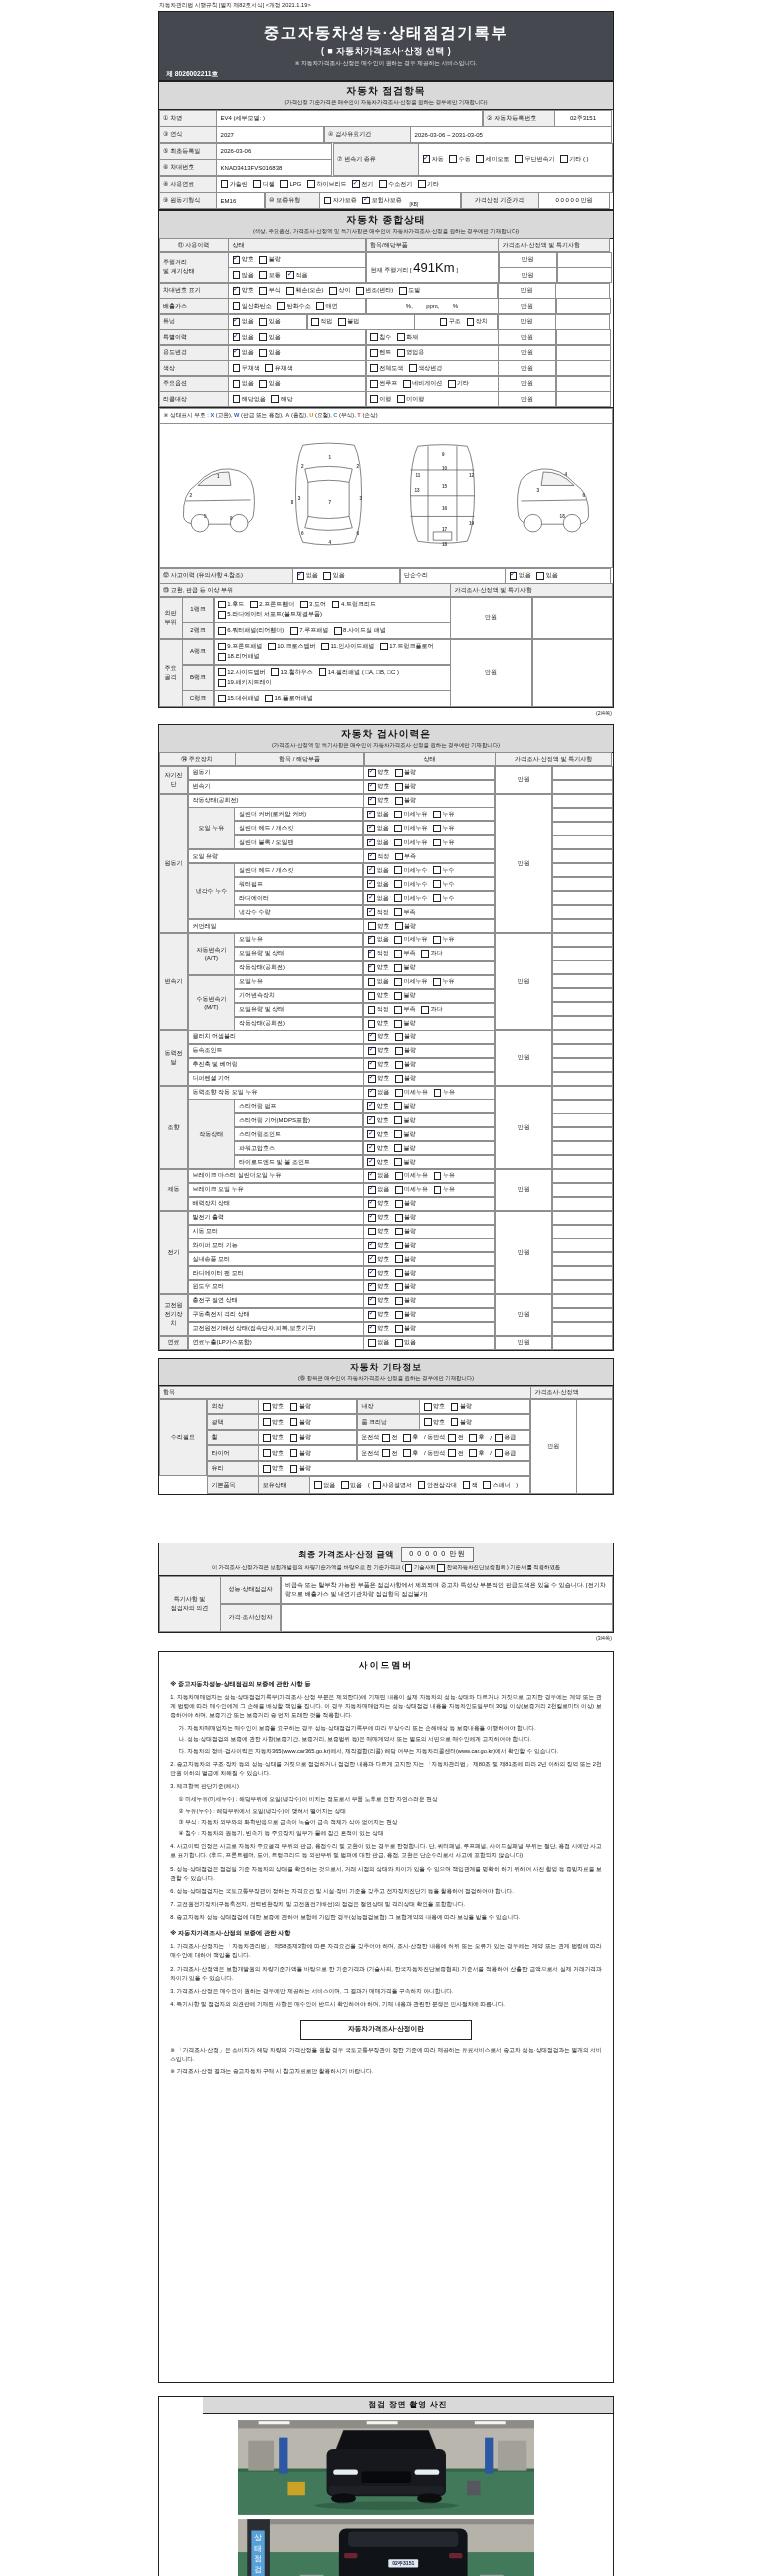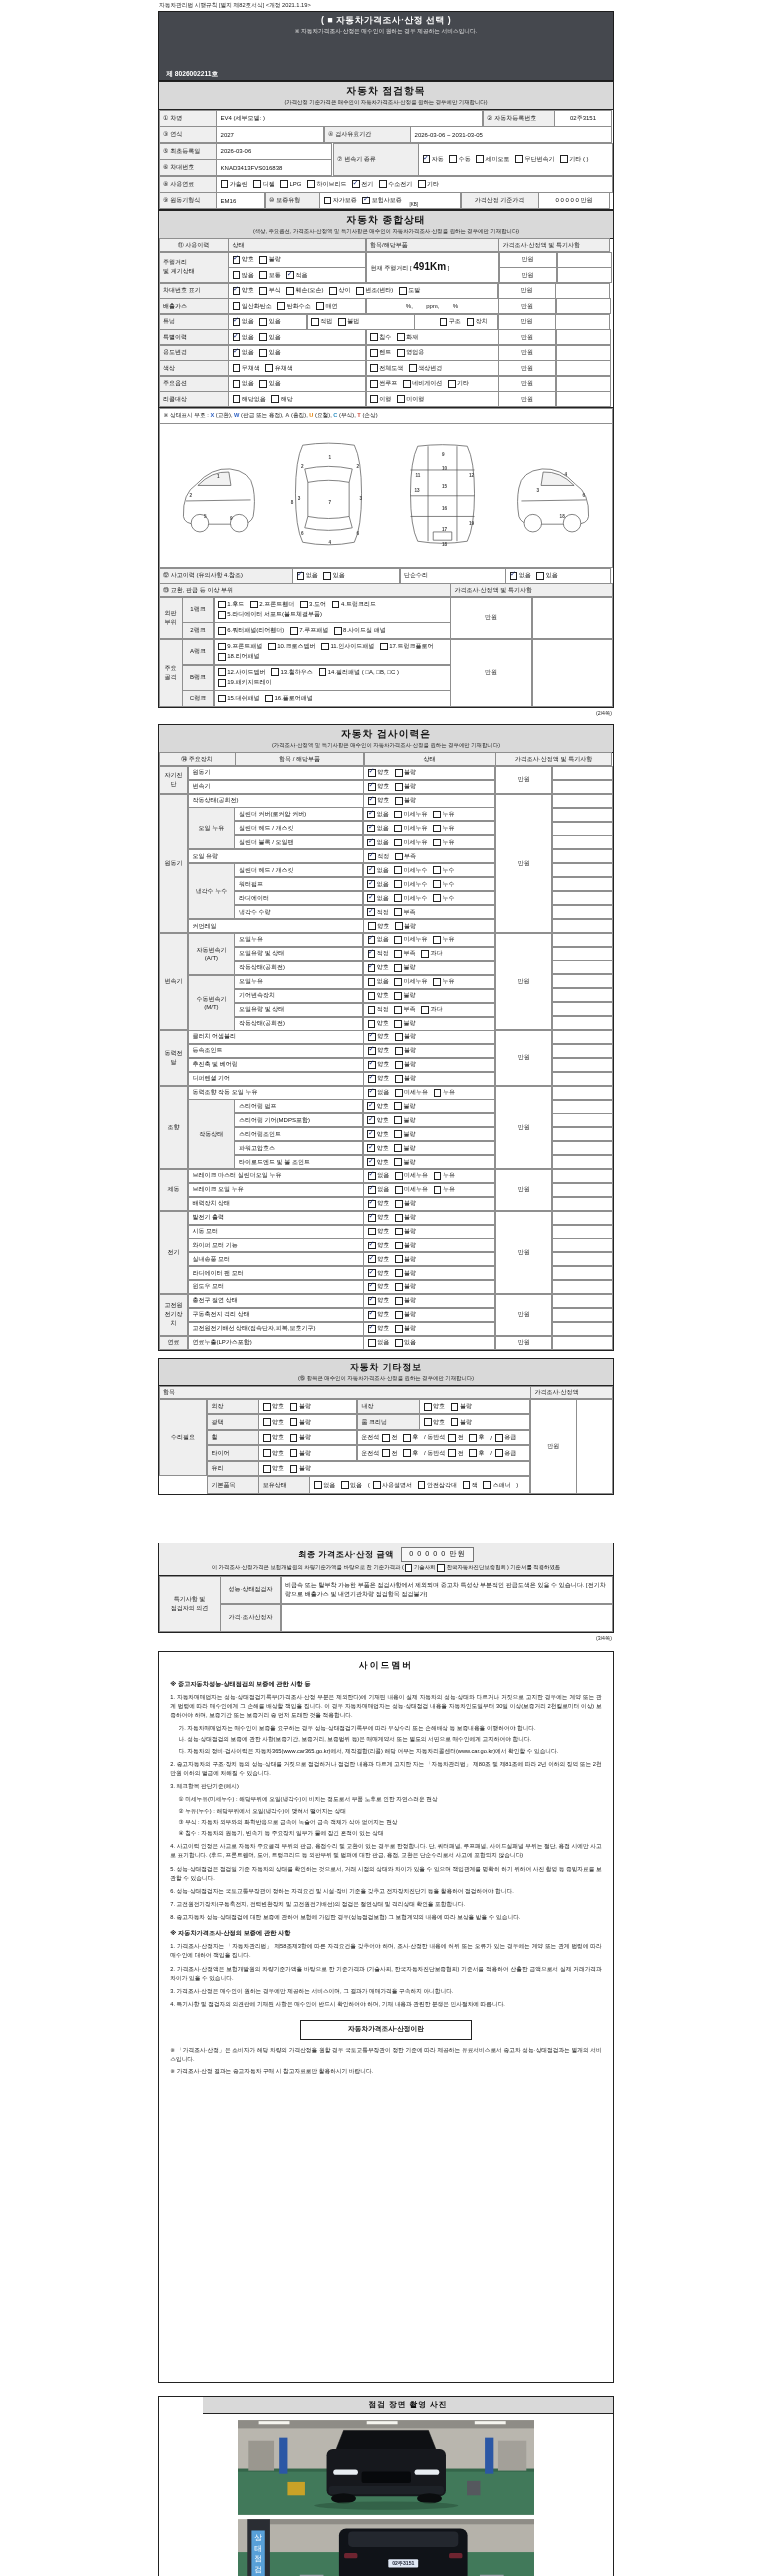--- a/index.html
+++ b/index.html
@@ -24,21 +24,21 @@
   .lbl{background:#efefef;}
   .c{justify-content:center;text-align:center;}
   .r{justify-content:flex-end;}
   .price{justify-content:center;color:#222;}
   
   .cb{display:inline-flex;align-items:center;margin-right:5.7px;white-space:nowrap;}
   .cbx{width:5.7px;height:5.7px;border:0.8px solid #222;display:inline-block;margin-right:1.5px;position:relative;background:#fff;flex:none;}
   .cbx.ck::after{content:"✓";position:absolute;left:-0.5px;top:-3.6px;font-size:7.2px;font-weight:bold;color:#1c2f80;}
   .cbpre{margin-right:3.1px;white-space:nowrap;}
   .kb{font-size:4.6px;margin-left:2.1px;align-self:flex-end;}
-  .strongval{font-size:10px;font-weight:bold;}
+  .strongval{font-size:13px;font-weight:normal;}
   .marker{font-size:5.2px;text-align:right;padding:1.5px 2.1px 0 0;color:#222;height:8.2px;}
   .legend{border:0.5px solid #8f8f8f;margin:-0.5px 0 0 -0.5px;font-size:5.7px;padding:3.1px 4.1px;background:#fff;}
   .diagrams{border:0.5px solid #8f8f8f;margin:-0.5px 0 0 -0.5px;background:#fff;display:flex;justify-content:space-around;align-items:center;height:145px;box-sizing:border-box;padding:4.1px 2.1px;}
   .dview{position:relative;}
   .dnum{position:absolute;font-size:4.6px;color:#444;font-weight:bold;}
   
   .finalbox{border:1px solid #222;border-top:none;background:#ececec;padding:3.1px 0 3.6px 0;text-align:center;margin-top:48px;}
   .f-row{display:flex;justify-content:center;align-items:center;gap:7.2px;}
   .f-label{font-size:8.2px;font-weight:bold;letter-spacing:0.5px;}
   .f-value{border:0.5px solid #777;background:#f8f8f8;font-size:7.2px;padding:1.5px 7.2px;letter-spacing:1px;}
@@ -58,20 +58,21 @@
   .p-body{padding:6.2px 0;display:flex;flex-direction:column;align-items:center;gap:4.1px;}
   svg text{font-family:"Liberation Sans","DejaVu Sans",sans-serif;}
 </style>
 </head>
 <body>
 
 <div class="doc">
   <div class="formref">자동차관리법 시행규칙 [별지 제82호서식] &lt;개정 2021.1.19&gt;</div>
 
   <div class="masthead">
+    <div class="m-title">중고자동차성능·상태점검기록부</div>
     <div class="m-sub">( ■ 자동차가격조사·산정 선택 )</div>
     <div class="m-note">※ 자동차가격조사·산정은 매수인이 원하는 경우 제공하는 서비스입니다.</div>
     <div class="m-docno">제 8026002211호</div>
   </div>
 
   <div class="band">
     <div class="bt">자동차 점검항목</div>
     <div class="bn">(가격산정 기준가격은 매수인이 자동차가격조사·산정을 원하는 경우에만 기재합니다)</div>
   </div>
   <div class="tblbox" id="basic-table">

